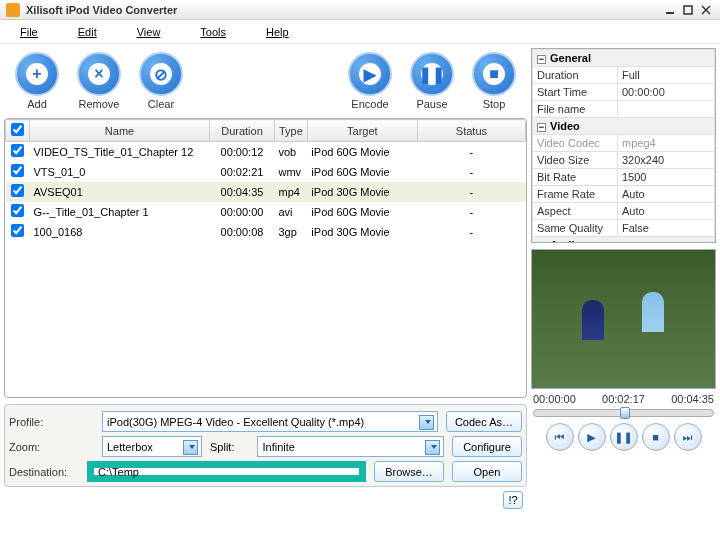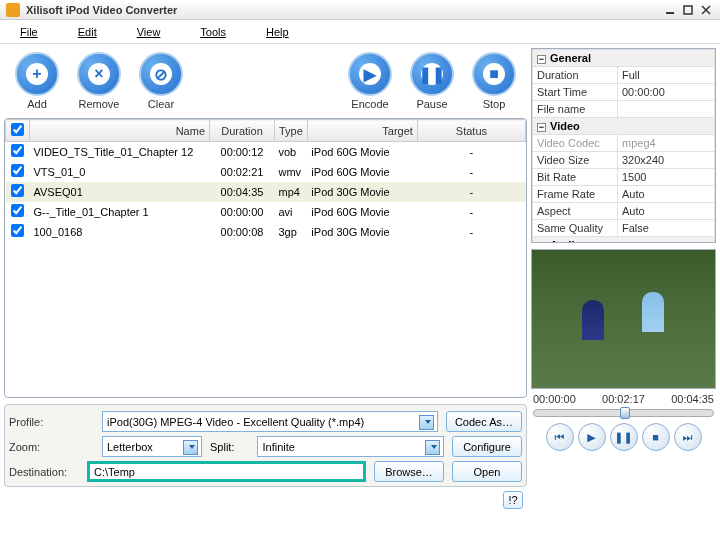--- a/index.html
+++ b/index.html
@@ -17,33 +17,33 @@
 .right { width:185px; display:flex; flex-direction:column; }
 .toolbar { display:flex; gap:8px; padding:4px 4px 8px 4px; }
 .tool-group { display:flex; gap:4px; }
 .tool-item { display:flex; flex-direction:column; align-items:center; width:58px; cursor:pointer; }
 .tool-btn { width:44px; height:44px; border-radius:50%; background:radial-gradient(circle at 30% 30%, #6ab0f0, #2470d0); border:2px solid #b0d0f0; display:flex; align-items:center; justify-content:center; }
 .tool-btn-inner { width:22px; height:22px; border-radius:50%; background:#fff; display:flex; align-items:center; justify-content:center; color:#2470d0; font-weight:bold; font-size:16px; }
 .tool-label { margin-top:2px; color:#333; }
 .panel { border:1px solid #a0b0c0; border-radius:4px; background:#fff; }
 .grid { height:280px; overflow:auto; }
 .grid table { width:100%; border-collapse:collapse; }
-.grid th { background:linear-gradient(#fdfdfd,#e8e8e8); border:1px solid #ccc; padding:3px 4px; font-weight:normal; color:#333; text-align:right; }
+.grid th { background:linear-gradient(#fdfdfd,#e8e8e8); border:1px solid #ccc; padding:3px 4px; font-weight:normal; color:#333; text-align:center; }
 .grid th.center, .grid td.center { text-align:center; }
 .grid td { padding:2px 4px; border-bottom:1px solid transparent; }
 .grid tr.sel td { background:#f0f0e0; }
 .grid input[type=checkbox] { cursor:pointer; }
 .form-area { padding:6px 4px 0 4px; }
 .form-row { display:flex; align-items:center; gap:8px; margin-bottom:4px; }
 .form-label { width:70px; color:#333; }
 .combo { height:21px; border:1px solid #7eb0e0; background:#fff; padding:0 18px 0 4px; flex:1; position:relative; display:flex; align-items:center; cursor:pointer;margin-left:15px; }
 .combo::after { content:""; position:absolute; right:3px; top:3px; width:13px; height:13px; background:linear-gradient(#e0f0ff,#a0d0f0); border:1px solid #6090d0; }
 .combo-arrow { position:absolute; right:6px; top:8px; width:0; height:0; border-left:3px solid transparent; border-right:3px solid transparent; border-top:4px solid #2060a0; z-index:1; }
 .btn { height:21px; padding:0 8px; border:1px solid #7eb0e0; background:linear-gradient(#fff,#e0f0fc); border-radius:3px; cursor:pointer; min-width:70px; text-align:center; display:flex; align-items:center; justify-content:center; }
-.text-input { height:21px; border:3px solid #14b8a6; background:#fff; padding:0 4px; flex:1; display:flex; align-items:center; }
+.text-input { height:21px; border:7px solid #14b8a6; background:#fff; padding:0 4px; flex:1; display:flex; align-items:center; }
 .bottom-bar { display:flex; justify-content:flex-end; padding:4px; gap:4px; }
 .help-btn { width:20px; height:18px; border:1px solid #7eb0e0; background:linear-gradient(#fff,#e0f0fc); border-radius:3px; display:flex; align-items:center; justify-content:center; cursor:pointer; }
 .prop-grid { height:195px; border:1px solid #a0b0c0; background:#fff; overflow-y:scroll; overflow-x:hidden; }
 .prop-table { width:100%; border-collapse:collapse; }
 .prop-table td { border:1px solid #e0e0e0; padding:2px 4px; }
 .prop-cat td { background:#f0f0f0; font-weight:bold; }
 .prop-cat .toggle { display:inline-block; width:9px; height:9px; border:1px solid #888; text-align:center; line-height:7px; font-size:9px; margin-right:4px; background:#fff; cursor:pointer; }
 .prop-name { width:85px; color:#333; }
 .prop-val { color:#333; }
 .gray { color:#999; }

